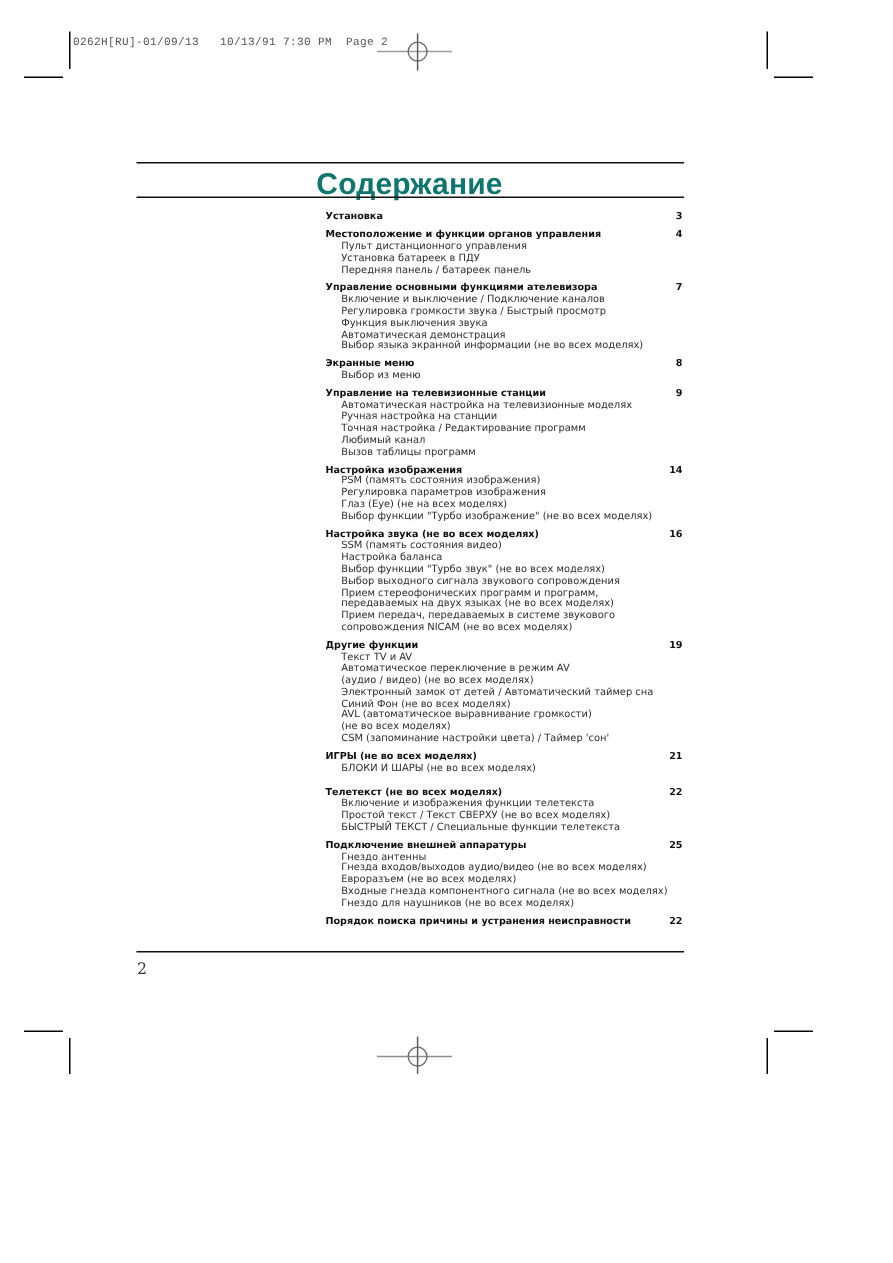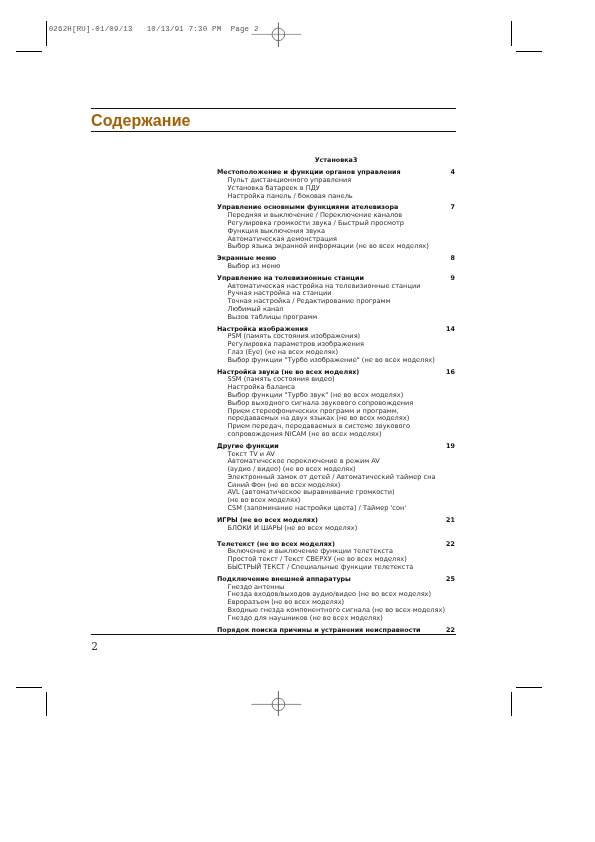--- a/index.html
+++ b/index.html
@@ -13,28 +13,28 @@
   .mark.v{width:1.3px;}
 
   .reg{position:absolute;width:22px;height:22px;}
 
   
   .slug{position:absolute;font-family:"Liberation Mono",monospace;font-size:7.4px;
         color:#555;letter-spacing:.23px;white-space:pre;}
 
   
   .rule{position:absolute;background:#111;height:1.3px;left:91px;width:364.5px;}
-  .title{position:absolute;left:91px;width:364px;font-weight:bold;
-         font-size:16px;color:#a16207;letter-spacing:0.1px;}
+  .title{position:absolute;left:91px;width:364px;text-align:center;font-weight:bold;
+         font-size:20px;color:#0f766e;letter-spacing:0.1px;}
 
   .toc{position:absolute;left:217px;top:141.3px;width:238px;
        font-family:"DejaVu Sans",sans-serif;}
   .row{position:relative;display:flex;justify-content:space-between;}
   .h1{font-weight:bold;font-size:6.4px;line-height:7.77px;margin-top:4.18px;color:#111;}
-  .h1:first-child{margin-top:16px;justify-content:center;}
+  .h1:first-child{margin-top:0;}
   .sub{font-size:6.6px;line-height:7.77px;padding-left:10.5px;color:#2e2e2e;}
   .h1.extra-gap{margin-top:8.33px;}
   .pg{font-weight:bold;font-size:6.4px;}
   .pageno{position:absolute;left:91.3px;top:639.5px;font-size:10.5px;color:#333;
           font-family:"DejaVu Serif",serif;}
 </style>
 </head>
 <body>
 
 <div class="page">
@@ -67,40 +67,40 @@
       <div class="row h1">
         <span>Установка</span>
         <span class="pg">3</span>
       </div>
       <div class="row h1">
         <span>Местоположение и функции органов управления</span>
         <span class="pg">4</span>
       </div>
       <div class="sub">Пульт дистанционного управления</div>
       <div class="sub">Установка батареек в ПДУ</div>
-      <div class="sub">Настройка панель / боковая панель</div>
+      <div class="sub">Передняя панель / батареек панель</div>
       <div class="row h1">
         <span>Управление основными функциями ателевизора</span>
         <span class="pg">7</span>
       </div>
-      <div class="sub">Передняя и выключение / Переключение каналов</div>
+      <div class="sub">Включение и выключение / Подключение каналов</div>
       <div class="sub">Регулировка громкости звука / Быстрый просмотр</div>
       <div class="sub">Функция выключения звука</div>
       <div class="sub">Автоматическая демонстрация</div>
       <div class="sub">Выбор языка экранной информации (не во всех моделях)</div>
       <div class="row h1">
         <span>Экранные меню</span>
         <span class="pg">8</span>
       </div>
       <div class="sub">Выбор из меню</div>
       <div class="row h1">
         <span>Управление на телевизионные станции</span>
         <span class="pg">9</span>
       </div>
-      <div class="sub">Автоматическая настройка на телевизионные станции</div>
+      <div class="sub">Автоматическая настройка на телевизионные моделях</div>
       <div class="sub">Ручная настройка на станции</div>
       <div class="sub">Точная настройка / Редактирование программ</div>
       <div class="sub">Любимый канал</div>
       <div class="sub">Вызов таблицы программ</div>
       <div class="row h1">
         <span>Настройка изображения</span>
         <span class="pg">14</span>
       </div>
       <div class="sub">PSM (память состояния изображения)</div>
       <div class="sub">Регулировка параметров изображения</div>
@@ -132,21 +132,21 @@
       <div class="sub">CSM (запоминание настройки цвета) / Таймер 'сон'</div>
       <div class="row h1">
         <span>ИГРЫ (не во всех моделях)</span>
         <span class="pg">21</span>
       </div>
       <div class="sub">БЛОКИ И ШАРЫ (не во всех моделях)</div>
       <div class="row h1 extra-gap">
         <span>Телетекст (не во всех моделях)</span>
         <span class="pg">22</span>
       </div>
-      <div class="sub">Включение и выключение функции телетекста</div>
+      <div class="sub">Включение и изображения функции телетекста</div>
       <div class="sub">Простой текст / Текст СВЕРХУ (не во всех моделях)</div>
       <div class="sub">БЫСТРЫЙ ТЕКСТ / Специальные функции телетекста</div>
       <div class="row h1">
         <span>Подключение внешней аппаратуры</span>
         <span class="pg">25</span>
       </div>
       <div class="sub">Гнездо антенны</div>
       <div class="sub">Гнезда входов/выходов аудио/видео (не во всех моделях)</div>
       <div class="sub">Евроразъем (не во всех моделях)</div>
       <div class="sub">Входные гнезда компонентного сигнала (не во всех моделях)</div>

